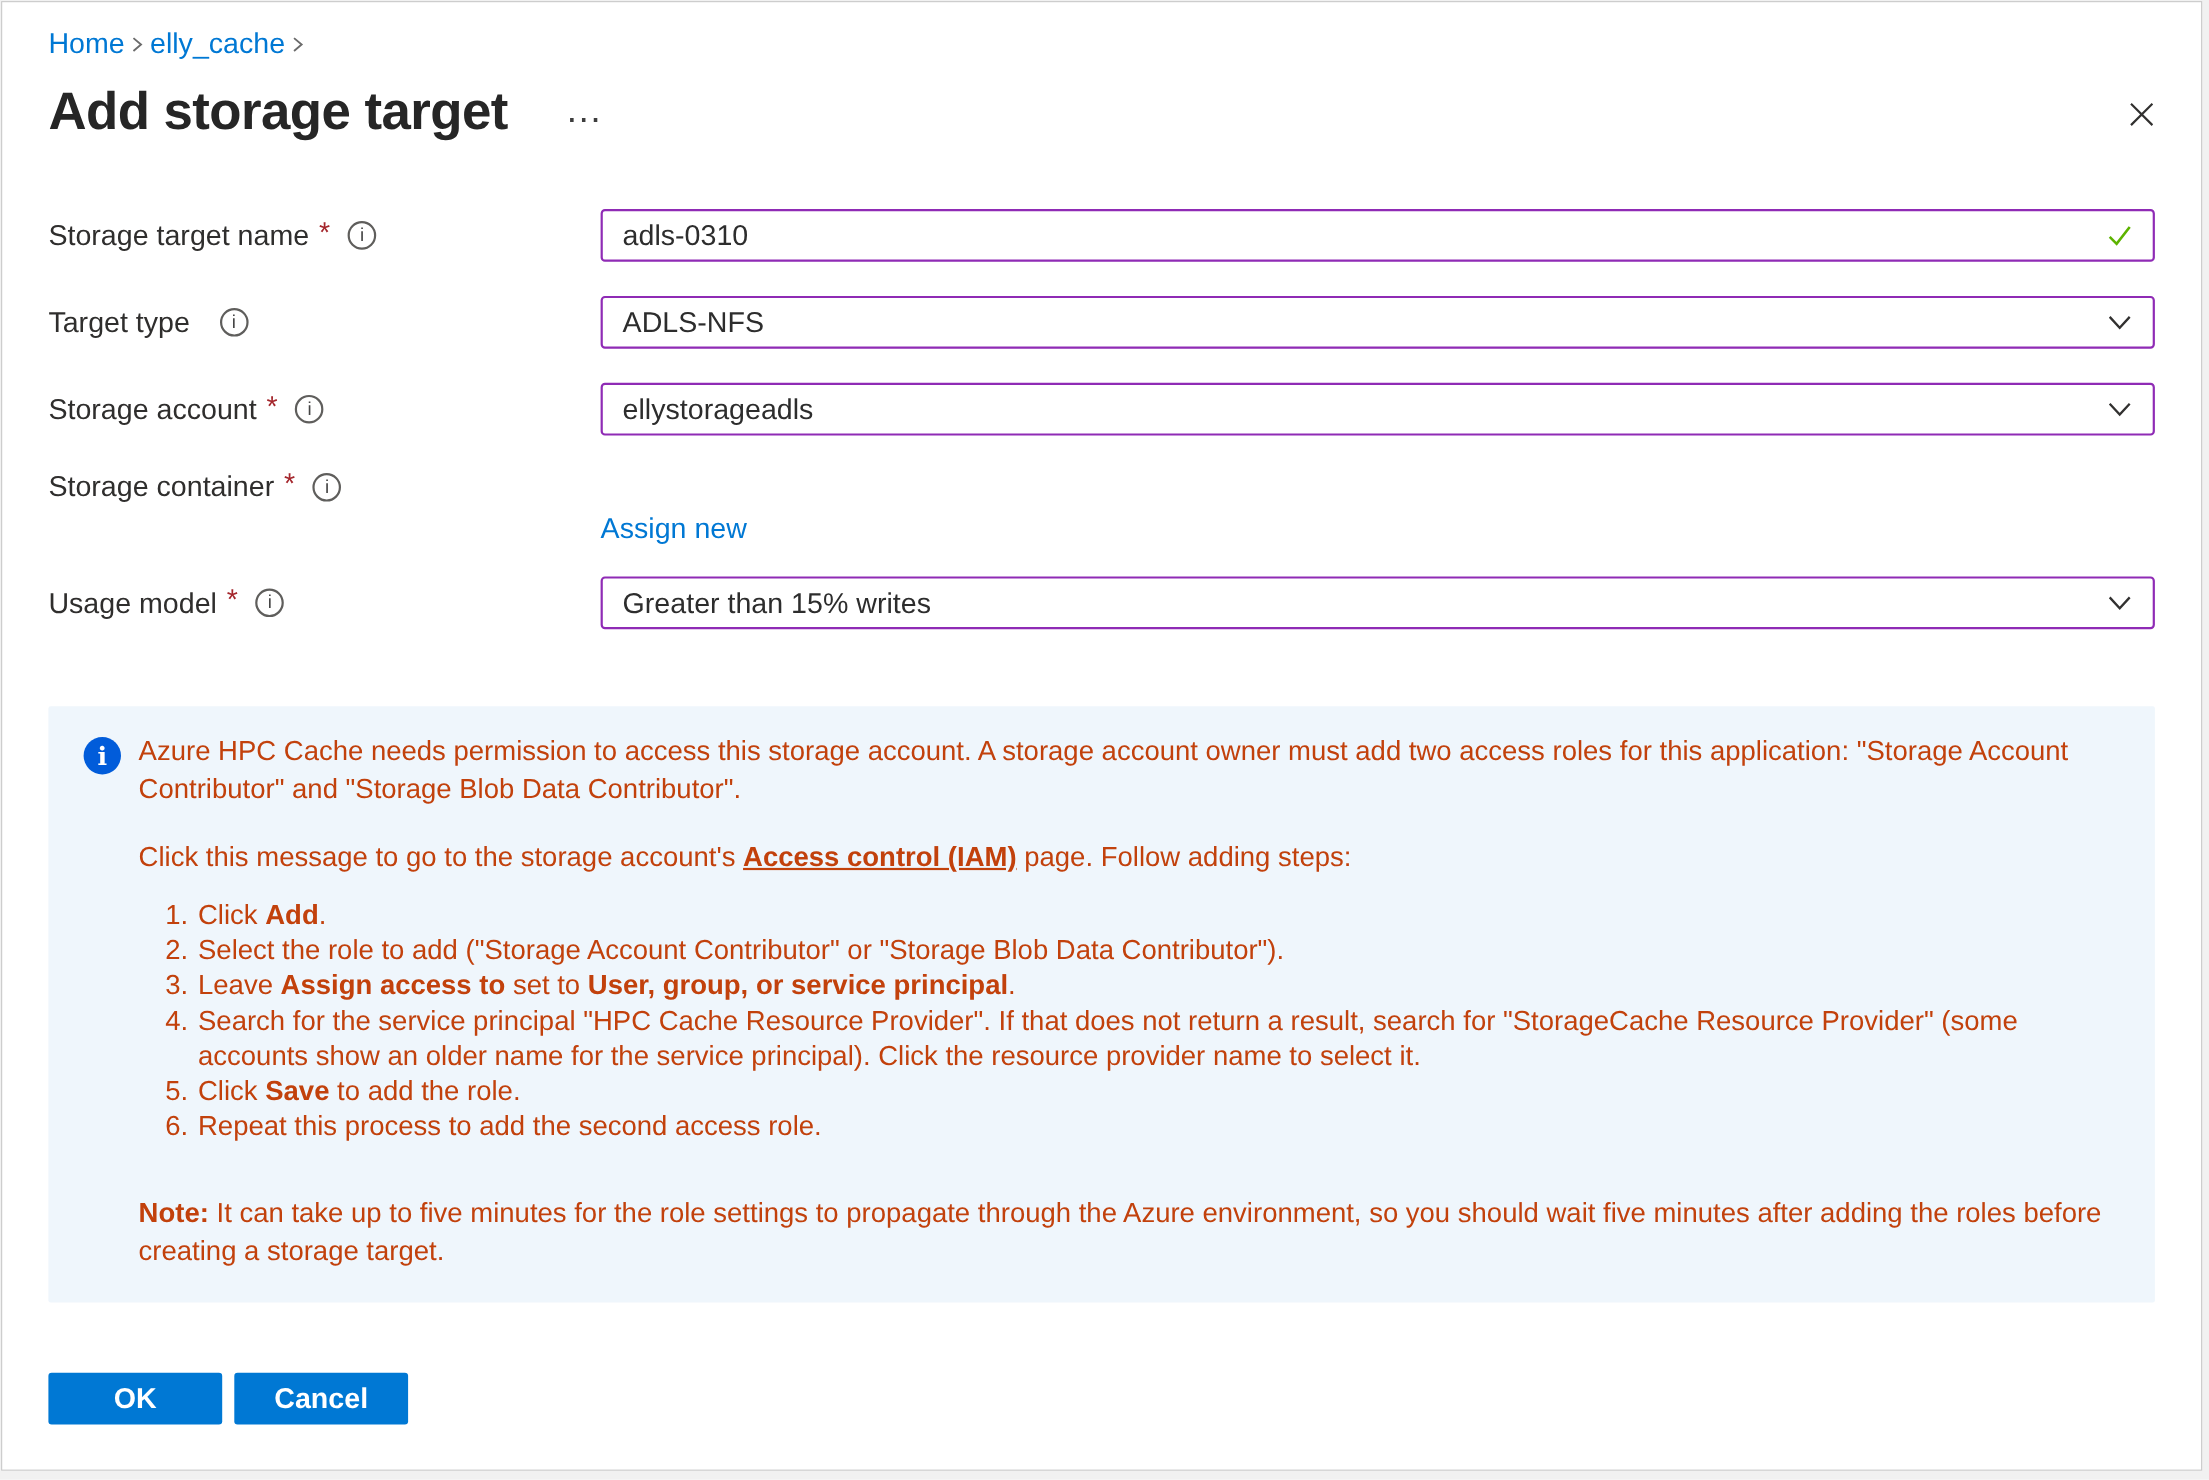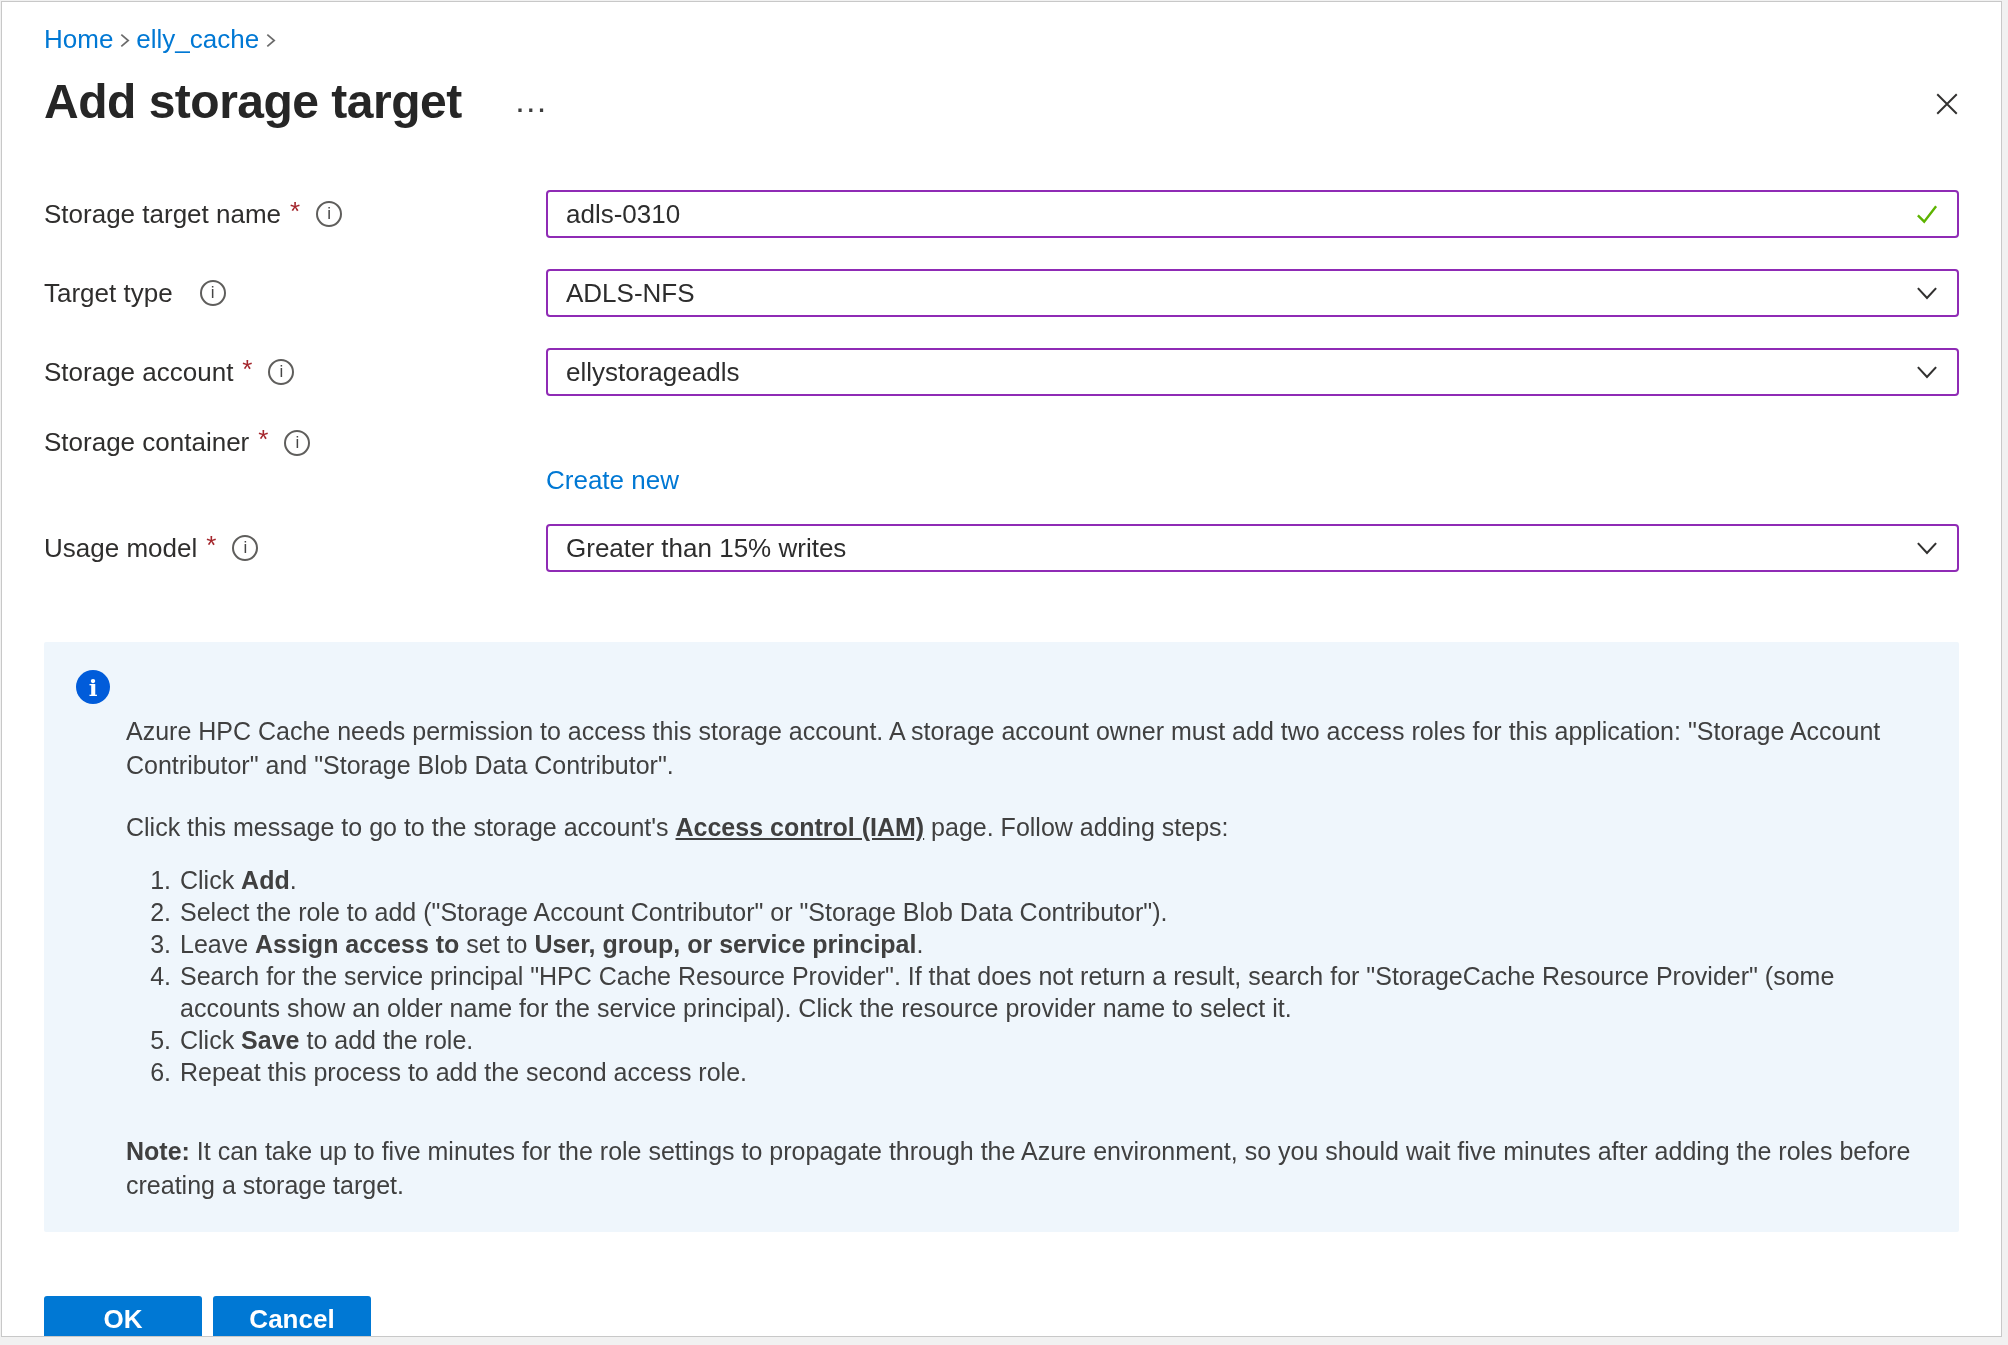--- a/index.html
+++ b/index.html
@@ -38,21 +38,21 @@
   .input-box.focused { border:3px solid var(--focus-border); border-radius:4px; padding:0 15px 0 17px; }
   .field-icon { flex:none; display:flex; align-items:center; }
   .create-new { margin:6px 0 0 502px; width:fit-content; font-size:26px; color:var(--accent); cursor:pointer; line-height:32px; }
 
   
   .info-box { margin-top:70px; background:var(--banner-bg); border-radius:2px; display:flex;
               padding:24px 34px 30px 32px; cursor:pointer; }
   .info-badge { flex:none; width:34px; height:34px; border-radius:50%; background:var(--info-icon); color:#fff;
                 display:flex; align-items:center; justify-content:center; font-weight:700; font-size:23px; margin-top:4px;
                 font-family:"DejaVu Serif", serif; }
-  .info-content { margin-left:16px; flex:1; font-size:25px; line-height:34px; color:#404040;margin-top:48px; }
+  .info-content { margin-left:16px; flex:1; font-size:25px; line-height:34px; color:#c2410c; }
   .info-content .para2 { margin-top:28px; }
   .info-content ol { margin-top:20px; padding-left:52px; }
   .info-content li { line-height:32px; padding-left:2px; }
   .info-content .note { margin-top:46px; }
 
   
   .footer { margin-top:64px; display:flex; gap:11px; }
   .btn { height:47px; min-width:158px; padding:0 32px; background:var(--accent); color:#ffffff;
          border:none; border-radius:3px; font-size:26px; font-weight:700; font-family:"Liberation Sans", sans-serif; cursor:pointer; }
 </style>
@@ -140,21 +140,21 @@
       </div>
 
       <div class="form-row row-container">
         <div class="label-cell">
           <span>Storage container</span>
           <span class="required-mark">*</span>
           <span class="info-tip">i</span>
         </div>
       </div>
 
-      <div class="create-new">Create new</div>
+      <div class="create-new">Assign new</div>
 
       <div class="form-row row-usage">
         <div class="label-cell">
           <span>Usage model</span>
           <span class="required-mark">*</span>
           <span class="info-tip">i</span>
         </div>
         <div class="input-box">
           <span class="value">Greater than 15% writes</span>
           <span class="field-icon">

